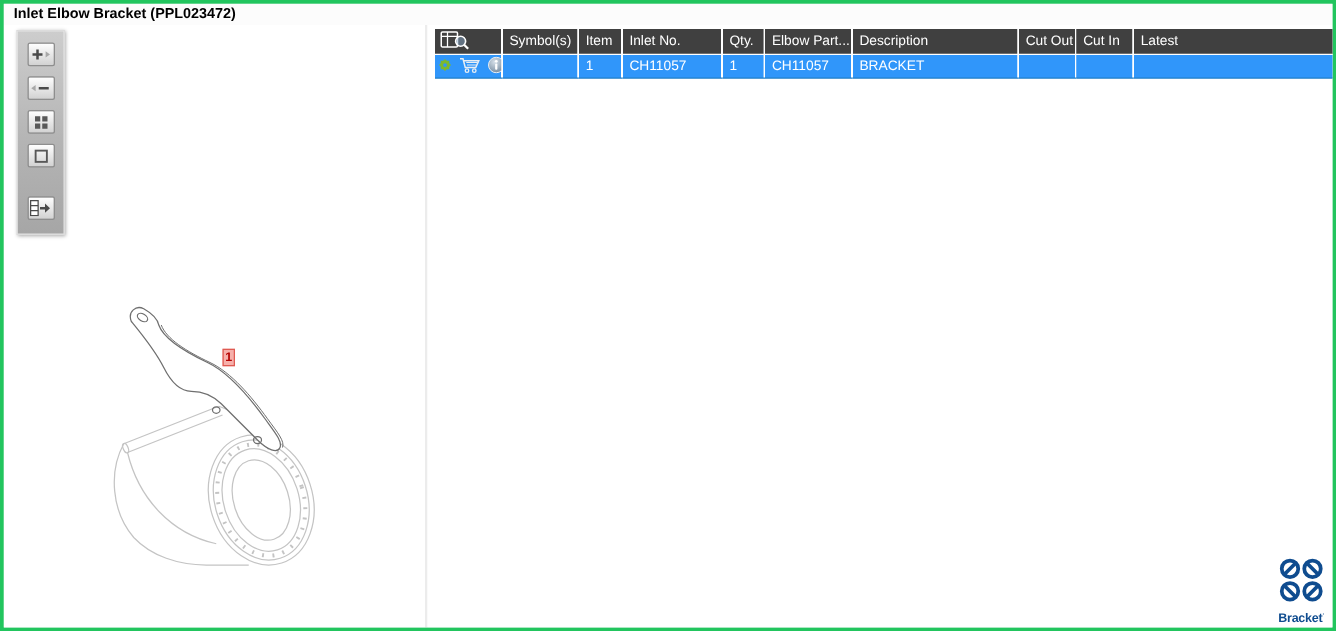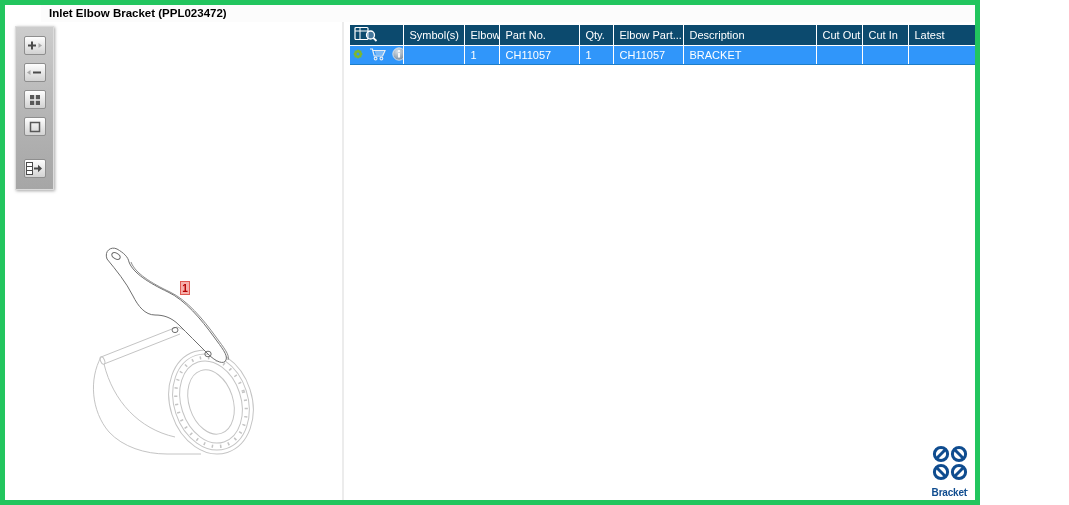--- a/index.html
+++ b/index.html
@@ -1,18 +1,18 @@
 <!DOCTYPE html>
 <html><head>
 <meta charset="utf-8">
 <style>
   html,body{margin:0;padding:0;background:#fff;}
-  .page{position:relative;width:980px;height:505px;box-sizing:border-box;
-        background:#ffffff;border:5px solid #22c55e;overflow:hidden;
-        font-family:"Liberation Sans",sans-serif;padding-left:36px;}
+  .page{position:relative;width:1069px;height:505px;box-sizing:border-box;
+        background:#ffffff;border:3px solid #22c55e;overflow:hidden;
+        font-family:"Liberation Sans",sans-serif;}
   
   .titlebar{height:17px;line-height:16px;padding-left:8px;font-size:11.5px;
             font-weight:bold;color:#000;background:#fcfcfc;}
   
   .left-panel{position:absolute;top:17px;left:0;width:337px;bottom:0;background:#fff;}
   .splitter{position:absolute;top:17px;left:337px;width:2px;bottom:0;background:#ececec;}
   .right-panel{position:absolute;top:17px;left:339px;right:0;bottom:0;background:#fff;}
   
   .toolbar{position:absolute;left:10px;top:4px;width:39px;height:164px;
            background:linear-gradient(180deg,#cdcdcd 0%,#b4b4b4 55%,#a6a6a6 100%);
@@ -26,21 +26,21 @@
   
   .diagram{position:absolute;left:0;top:0;right:0;bottom:0;}
   .part-svg{position:absolute;left:78px;top:221px;}
   .callout{position:absolute;left:175px;top:259px;width:10px;height:14px;
            background:#f6b0ab;border:1px solid #df5a52;color:#b40000;
            font-size:10px;font-weight:bold;text-align:center;line-height:13px;
            box-sizing:border-box;cursor:pointer;}
   
   .parts-table{position:absolute;left:6px;top:3px;width:724px;border-collapse:collapse;
                table-layout:fixed;font-size:11px;}
-  .parts-table th{background:#0c4a6e;color:#fff;font-weight:normal;text-align:left;
+  .parts-table th{background:#404040;color:#fff;font-weight:normal;text-align:left;
                   height:20px;padding:0 0 0 6px;border-right:1px solid #fff;
                   border-bottom:1px solid #fff;overflow:hidden;white-space:nowrap;}
   .parts-table th:last-child{border-right:none;}
   .parts-table td{background:#3096fa;color:#fff;height:18px;padding:0 0 0 6px;
                   border-right:1px solid #fff;border-bottom:1px solid #1e7ec8;
                   overflow:hidden;white-space:nowrap;}
   .parts-table td:last-child{border-right:none;}
   .cell-icons{padding-left:2px !important;}
   .cell-icons .ric{display:inline-block;vertical-align:middle;margin-right:2px;cursor:pointer;}
   .th-icon{padding-left:4px !important;}
@@ -153,22 +153,22 @@
           <th class="th-icon">
             <svg width="24" height="16" viewBox="0 0 24 16">
               <rect x="1" y="1.5" width="13" height="12" rx="1" fill="none" stroke="#fff" stroke-width="1.2"></rect>
               <line x1="1" y1="5" x2="14" y2="5" stroke="#fff"></line>
               <line x1="6" y1="1.5" x2="6" y2="13.5" stroke="#fff"></line>
               <circle cx="16.5" cy="9" r="4" fill="rgba(140,175,210,0.45)" stroke="#fff" stroke-width="1.3"></circle>
               <line x1="19.3" y1="11.8" x2="22.5" y2="15" stroke="#fff" stroke-width="1.8"></line>
             </svg>
           </th>
           <th>Symbol(s)</th>
-          <th>Elbow</th>
-          <th>Part No.</th>
+          <th>Item</th>
+          <th>Inlet No.</th>
           <th>Qty.</th>
           <th>Elbow Part...</th>
           <th>Description</th>
           <th>Cut Out</th>
           <th>Cut In</th>
           <th>Latest</th>
         </tr>
       </thead>
       <tbody>
         <tr>

